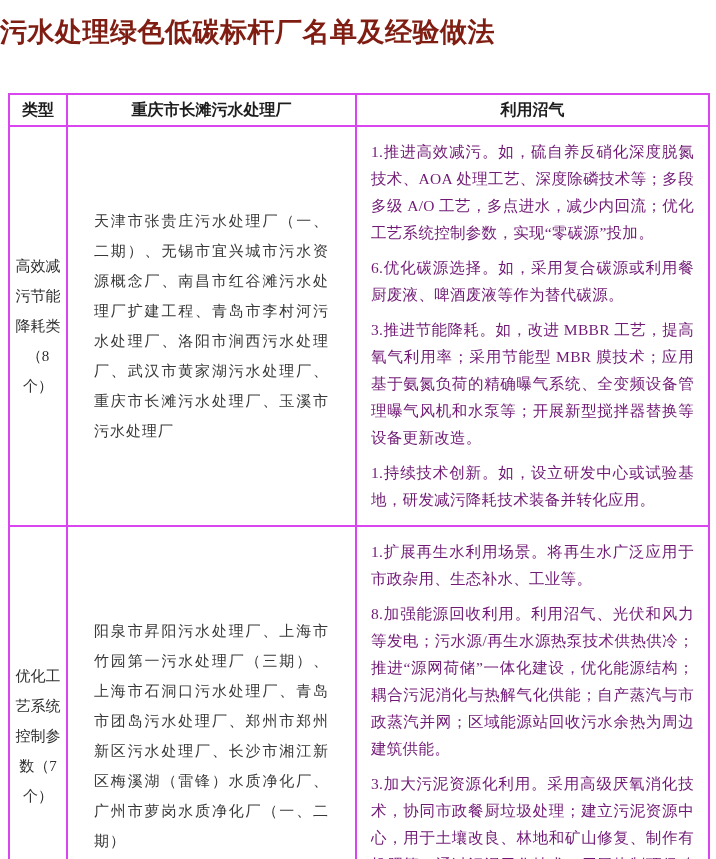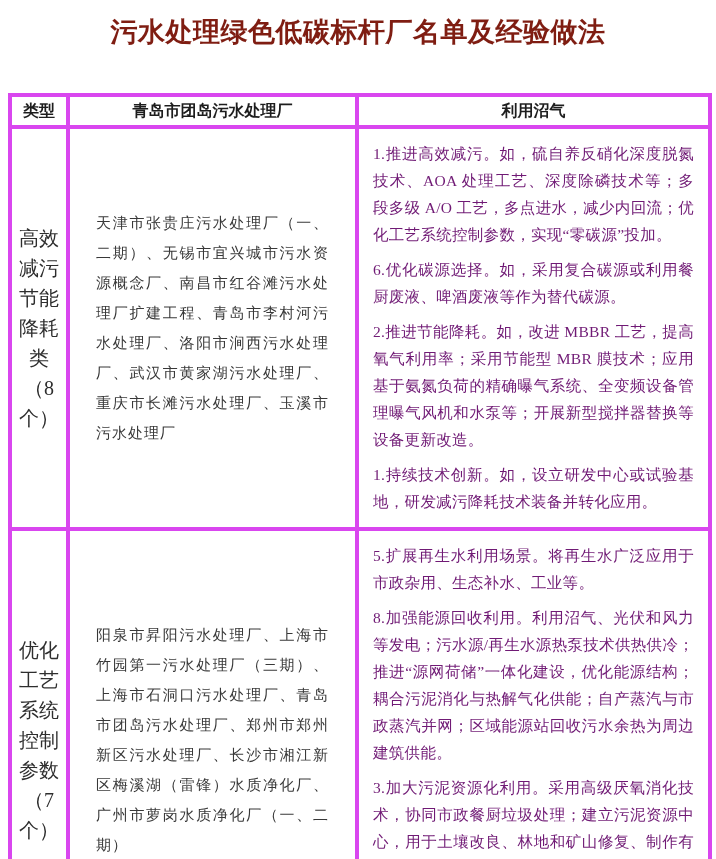--- a/index.html
+++ b/index.html
@@ -4,57 +4,57 @@
 <style>
   html,body{margin:0;padding:0;background:#ffffff;}
   body{
     width:716px;height:859px;
     font-family:"Liberation Serif","DejaVu Serif",serif;
     color:#2e2e2e;
     overflow:hidden;
   }
   .page-title{
     margin:14px 0 0 0;
-    text-align:center;
+    text-align:left;
     font-size:27px;
     font-weight:bold;
     letter-spacing:0.5px;
     color:#7f1d12;
   }
   table.doc-table{
     margin:43px 0 0 8px;
     width:700px;
     border-collapse:collapse;
     table-layout:fixed;
   }
   .doc-table col.c1{width:58px;}
   .doc-table col.c2{width:289px;}
   .doc-table col.c3{width:353px;}
   .doc-table th,.doc-table td{
-    border:4px solid #d946ef;
+    border:2px solid #d946ef;
     padding:0;
     vertical-align:middle;
   }
   .doc-table thead tr{height:32px;}
   .doc-table th{
     font-size:16px;
     font-weight:bold;
     text-align:center;
     color:#1d1d1d;
   }
   tr.row-1{height:355px;}
   tr.row-2{height:377px;}
   td.type-cell{
     text-align:center;
     vertical-align:middle;
   }
   .type-text{
     margin:8px auto;
     width:48px;
-    font-size:20px;
+    font-size:15px;
     line-height:30px;
     text-align:center;
     word-break:break-all;
     color:#2e2e2e;
   }
   td.plants-cell{
     vertical-align:middle;
     padding:6px 26px;
   }
   .plants-text{
@@ -86,46 +86,46 @@
 
 <table class="doc-table">
   <colgroup>
     <col class="c1">
       <col class="c2">
       <col class="c3">
   </colgroup>
   <thead>
     <tr>
       <th>类型</th>
-      <th>青岛市团岛污水处理厂</th>
+      <th>重庆市长滩污水处理厂</th>
       <th>利用沼气</th>
     </tr>
   </thead>
   <tbody>
     <tr class="row-1">
       <td class="type-cell">
         <div class="type-text">高效减污节能降耗类（8个）</div>
       </td>
       <td class="plants-cell">
         <div class="plants-text">天津市张贵庄污水处理厂（一、二期）、无锡市宜兴城市污水资源概念厂、南昌市红谷滩污水处理厂扩建工程、青岛市李村河污水处理厂、洛阳市涧西污水处理厂、武汉市黄家湖污水处理厂、重庆市长滩污水处理厂、玉溪市污水处理厂</div>
       </td>
       <td class="practices-cell">
         <p>1.推进高效减污。如，硫自养反硝化深度脱氮技术、AOA 处理工艺、深度除磷技术等；多段多级 A/O 工艺，多点进水，减少内回流；优化工艺系统控制参数，实现“零碳源”投加。</p>
         <p>6.优化碳源选择。如，采用复合碳源或利用餐厨废液、啤酒废液等作为替代碳源。</p>
-        <p>2.推进节能降耗。如，改进 MBBR 工艺，提高氧气利用率；采用节能型 MBR 膜技术；应用基于氨氮负荷的精确曝气系统、全变频设备管理曝气风机和水泵等；开展新型搅拌器替换等设备更新改造。</p>
+        <p>3.推进节能降耗。如，改进 MBBR 工艺，提高氧气利用率；采用节能型 MBR 膜技术；应用基于氨氮负荷的精确曝气系统、全变频设备管理曝气风机和水泵等；开展新型搅拌器替换等设备更新改造。</p>
         <p>1.持续技术创新。如，设立研发中心或试验基地，研发减污降耗技术装备并转化应用。</p>
       </td>
     </tr>
     <tr class="row-2">
       <td class="type-cell">
         <div class="type-text">优化工艺系统控制参数（7个）</div>
       </td>
       <td class="plants-cell">
         <div class="plants-text">阳泉市昇阳污水处理厂、上海市竹园第一污水处理厂（三期）、上海市石洞口污水处理厂、青岛市团岛污水处理厂、郑州市郑州新区污水处理厂、长沙市湘江新区梅溪湖（雷锋）水质净化厂、广州市萝岗水质净化厂（一、二期）</div>
       </td>
       <td class="practices-cell">
-        <p>5.扩展再生水利用场景。将再生水广泛应用于市政杂用、生态补水、工业等。</p>
+        <p>1.扩展再生水利用场景。将再生水广泛应用于市政杂用、生态补水、工业等。</p>
         <p>8.加强能源回收利用。利用沼气、光伏和风力等发电；污水源/再生水源热泵技术供热供冷；推进“源网荷储”一体化建设，优化能源结构；耦合污泥消化与热解气化供能；自产蒸汽与市政蒸汽并网；区域能源站回收污水余热为周边建筑供能。</p>
         <p>3.加大污泥资源化利用。采用高级厌氧消化技术，协同市政餐厨垃圾处理；建立污泥资源中心，用于土壤改良、林地和矿山修复、制作有机肥等；通过污泥干化技术，用于烧制环保砖等；周边电厂余热蒸汽用于污泥干化，后掺烧发电。</p>
       </td>
     </tr>
   </tbody>
 </table>
 
 </body></html>

